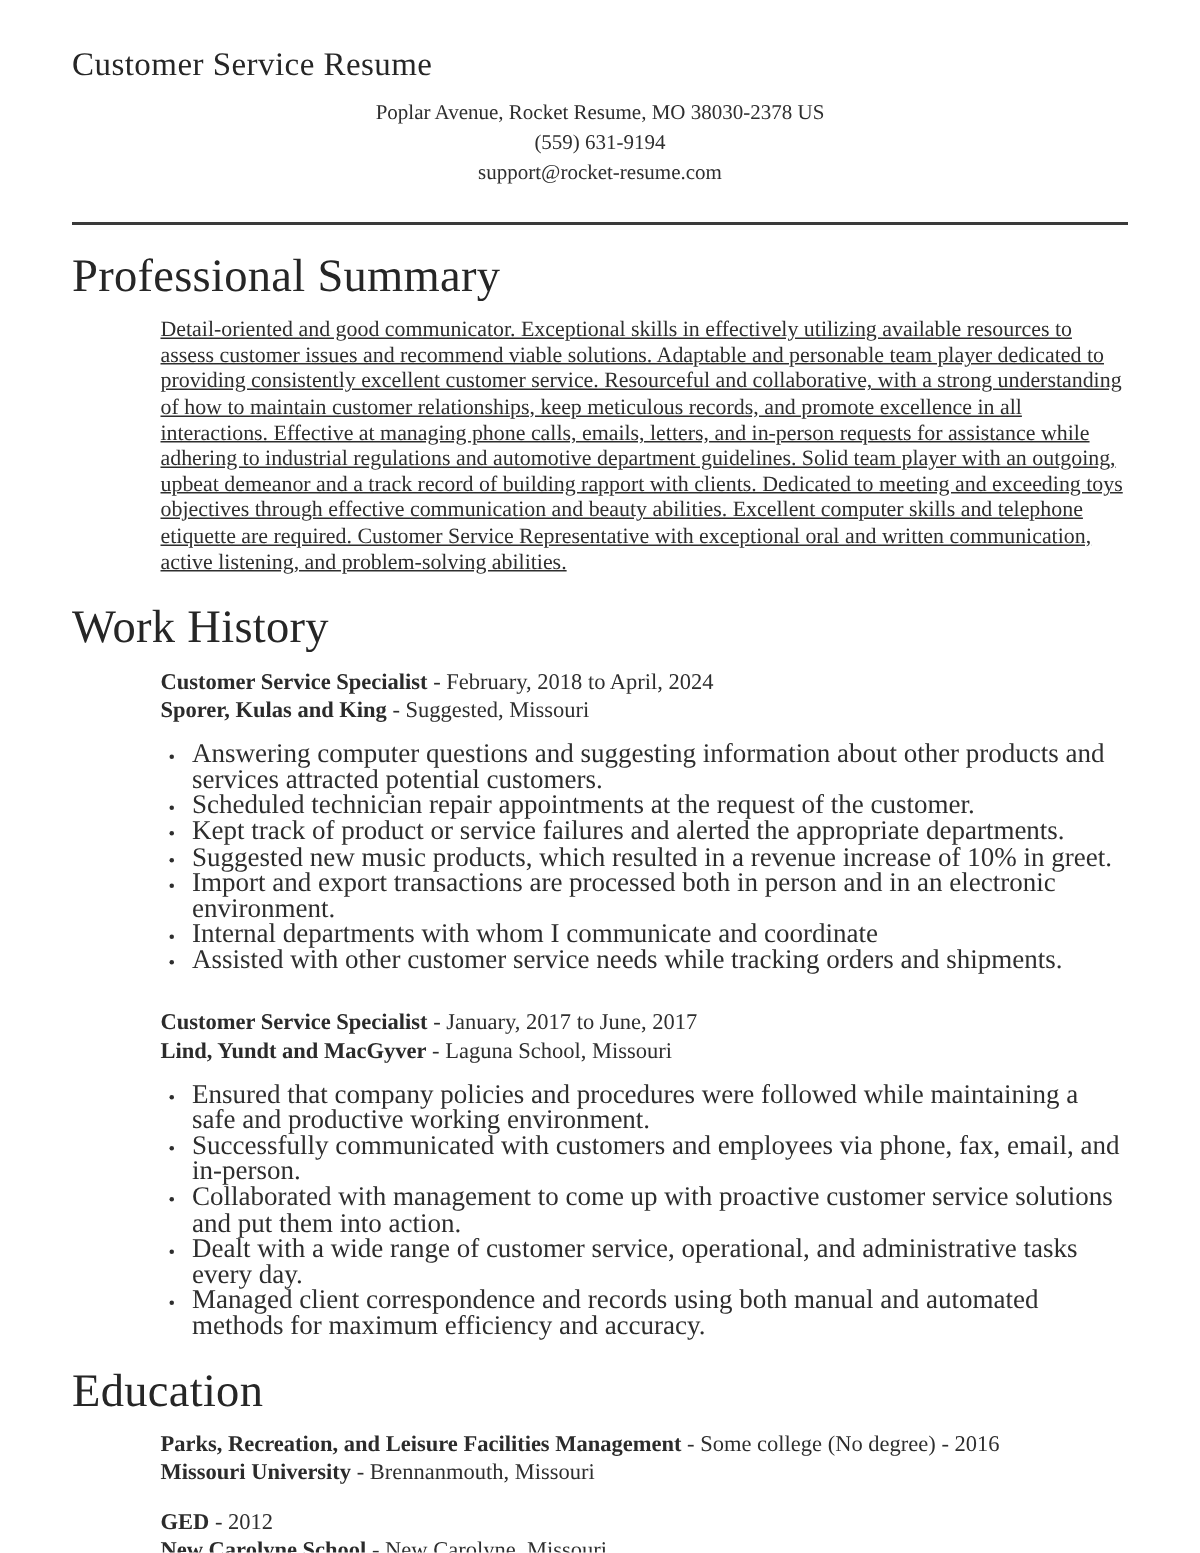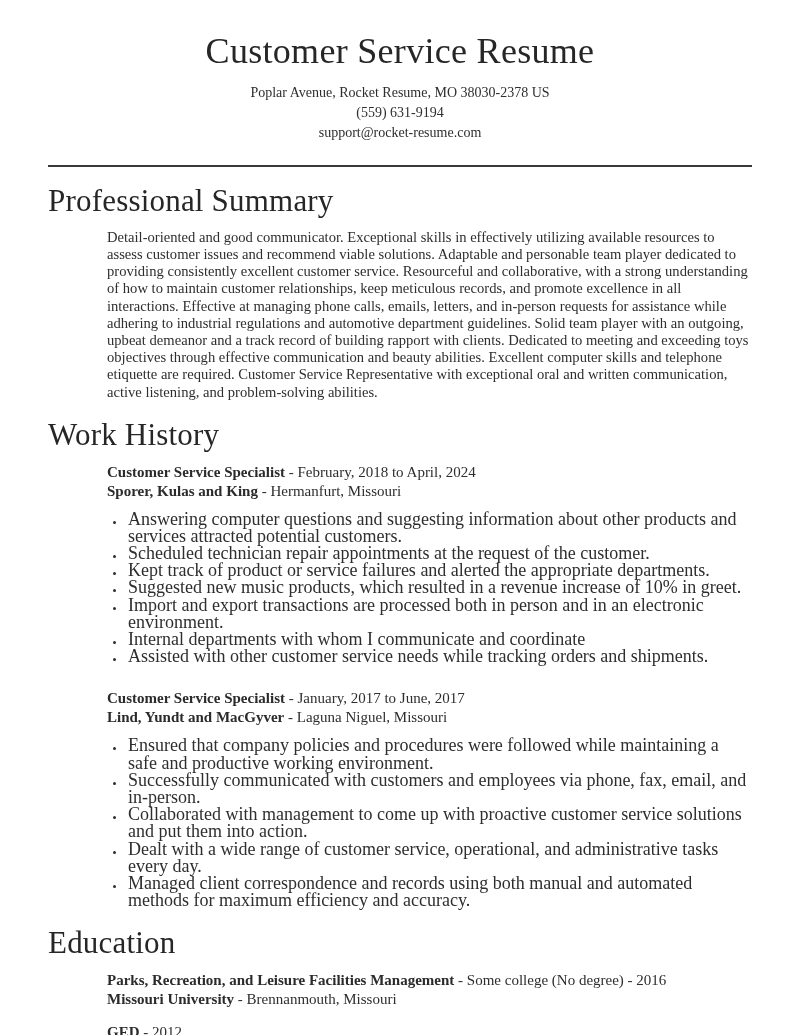--- a/index.html
+++ b/index.html
@@ -12,22 +12,21 @@
     height: 1035px;
     overflow: hidden;
     font-family: "Liberation Serif", "DejaVu Serif", serif;
     color: #2e2e2e;
   }
   .page {
     padding: 28px 48px 0 48px;
     box-sizing: border-box;
   }
   .resume-title {
-    text-align: center;
-    font-size: 36px;
+    font-size: 22px;
     line-height: 1.2;
     font-weight: 400;
     color: #262626;
     margin: 2px 0 10px 0;
     letter-spacing: 0.3px;
   }
   .contact {
     text-align: center;
     font-size: 14px;
     line-height: 20px;
@@ -44,20 +43,21 @@
     font-weight: 400;
     color: #262626;
     margin: 16px 0 10px 0;
     letter-spacing: 0.2px;
   }
   .summary-text {
     font-size: 14.6px;
     line-height: 17.2px;
     margin: 0 0 0 59px;
     text-align: left;
+    text-decoration: underline;
   }
   .job-header, .edu-header {
     margin-left: 59px;
     font-size: 15px;
     line-height: 19px;
   }
   .strong {
     font-weight: 700;
     color: #2b2b2b;
   }
@@ -105,37 +105,37 @@
     <h2 class="section-heading">Professional Summary</h2>
     <p class="summary-text">Detail-oriented and good communicator. Exceptional skills in effectively utilizing available resources to assess customer issues and recommend viable solutions. Adaptable and personable team player dedicated to providing consistently excellent customer service. Resourceful and collaborative, with a strong understanding of how to maintain customer relationships, keep meticulous records, and promote excellence in all interactions. Effective at managing phone calls, emails, letters, and in-person requests for assistance while adhering to industrial regulations and automotive department guidelines. Solid team player with an outgoing, upbeat demeanor and a track record of building rapport with clients. Dedicated to meeting and exceeding toys objectives through effective communication and beauty abilities. Excellent computer skills and telephone etiquette are required. Customer Service Representative with exceptional oral and written communication, active listening, and problem-solving abilities.</p>
   </section>
 
   <section class="section">
     <h2 class="section-heading">Work History</h2>
 
     <div class="job">
       <div class="job-header">
         <div><span class="strong">Customer Service Specialist</span><span> - </span><span>February, 2018 to April, 2024</span></div>
-        <div><span class="strong">Sporer, Kulas and King</span><span> - </span><span>Hermanfurt, Missouri</span></div>
+        <div><span class="strong">Sporer, Kulas and King</span><span> - </span><span>Suggested, Missouri</span></div>
       </div>
       <ul class="bullets">
         <li>Answering computer questions and suggesting information about other products and services attracted potential customers.</li>
         <li>Scheduled technician repair appointments at the request of the customer.</li>
         <li>Kept track of product or service failures and alerted the appropriate departments.</li>
         <li>Suggested new music products, which resulted in a revenue increase of 10% in greet.</li>
         <li>Import and export transactions are processed both in person and in an electronic environment.</li>
         <li>Internal departments with whom I communicate and coordinate</li>
         <li>Assisted with other customer service needs while tracking orders and shipments.</li>
       </ul>
     </div>
 
     <div class="job">
       <div class="job-header">
         <div><span class="strong">Customer Service Specialist</span><span> - </span><span>January, 2017 to June, 2017</span></div>
-        <div><span class="strong">Lind, Yundt and MacGyver</span><span> - </span><span>Laguna Niguel, Missouri</span></div>
+        <div><span class="strong">Lind, Yundt and MacGyver</span><span> - </span><span>Laguna School, Missouri</span></div>
       </div>
       <ul class="bullets">
         <li>Ensured that company policies and procedures were followed while maintaining a safe and productive working environment.</li>
         <li>Successfully communicated with customers and employees via phone, fax, email, and in-person.</li>
         <li>Collaborated with management to come up with proactive customer service solutions and put them into action.</li>
         <li>Dealt with a wide range of customer service, operational, and administrative tasks every day.</li>
         <li>Managed client correspondence and records using both manual and automated methods for maximum efficiency and accuracy.</li>
       </ul>
     </div>
   </section>

